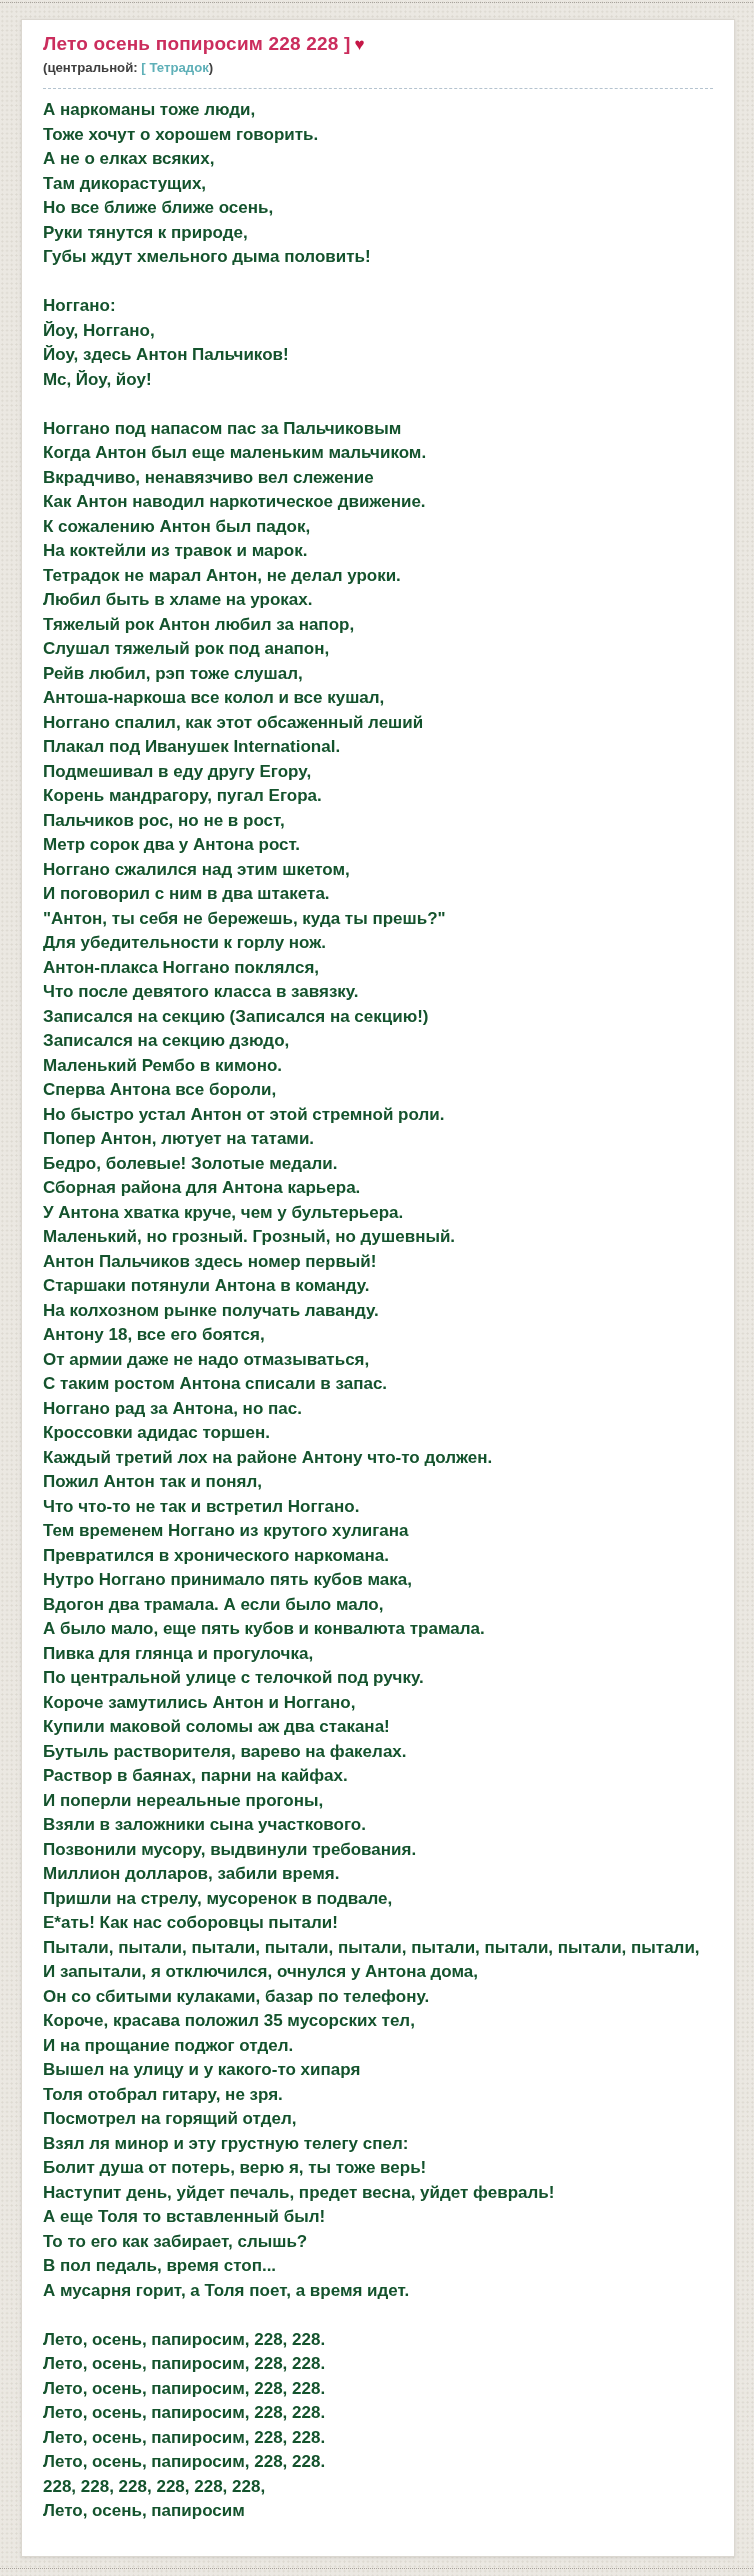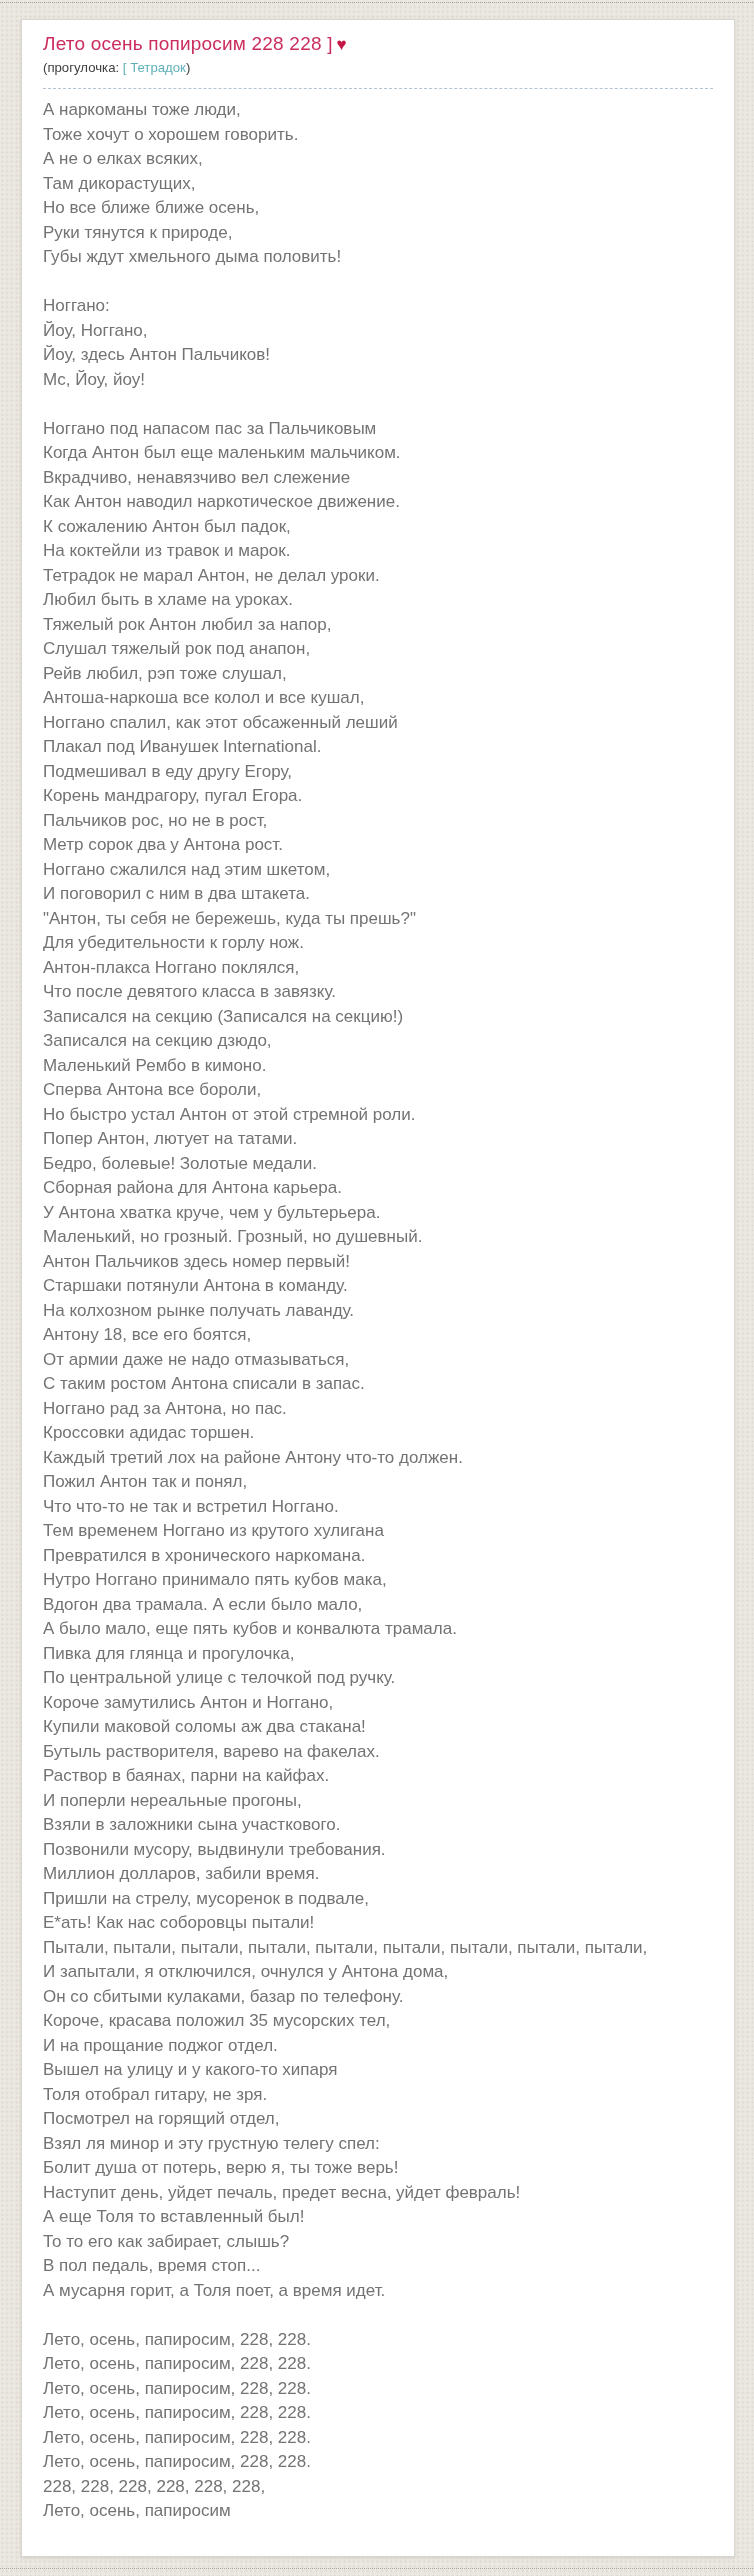--- a/index.html
+++ b/index.html
@@ -1,15 +1,15 @@
 <!DOCTYPE html>
 <html style="font-size:15px"><head>
 <meta charset="utf-8">
 <style>
-  * { margin: 0; padding: 0; box-sizing: border-box; }
+  * { margin: 0; padding: 0; box-sizing: border-box; font-weight: bold; }
   html, body {
     width: 755px;
     font-family: "Liberation Sans", sans-serif;
   }
   body {
     position: relative;
     height: 2576px;
     background-color: #ebe8e2;
     background-image: radial-gradient(circle, #dcd8d0 0.9px, transparent 1.1px);
     background-size: 4.7px 4.7px;
@@ -59,34 +59,34 @@
   }
   .separator {
     margin-top: 12.3px;
     border-bottom: 0.9px dashed #b4c3cf;
     height: 0;
   }
   .lyrics {
     margin-top: 9.4px;
     font-size: 17px;
     line-height: 24.5px;
-    color: #737373;
+    color: #14532d;
     white-space: pre-line;
   }
 </style>
 </head>
 <body>
 
 <div class="stitch stitch-top"></div>
 
 <div class="card">
   <h1 class="title"><span>Лето осень попиросим 228 228 ]</span><span class="heart">♥</span></h1>
 
   <div class="subtitle">
-    <span>(прогулочка:</span>
+    <span>(центральной:</span>
     <span class="link">[</span>
     <a class="link">Тетрадок</a><span>)</span>
   </div>
 
   <div class="separator"></div>
 
   <div class="lyrics">А наркоманы тоже люди,
 Тоже хочут о хорошем говорить.
 А не о елках всяких,
 Там дикорастущих,

